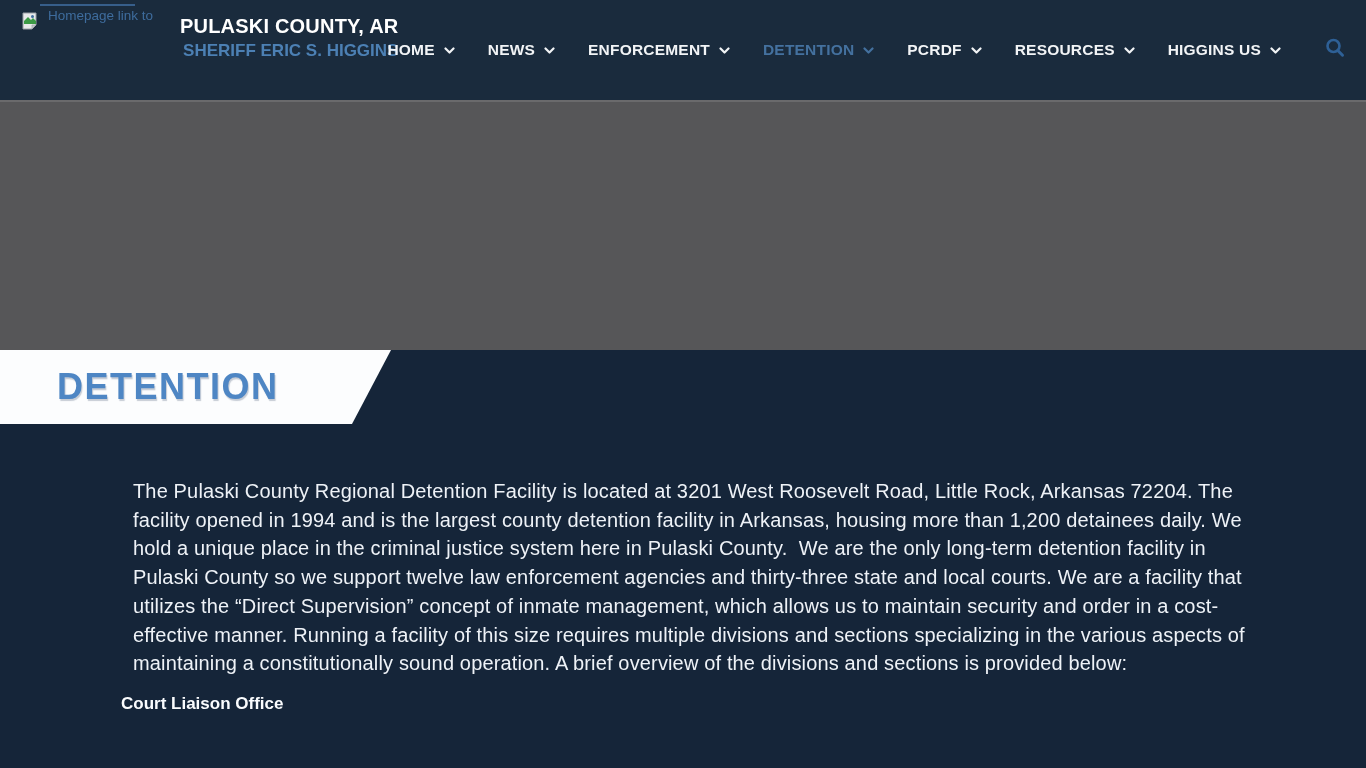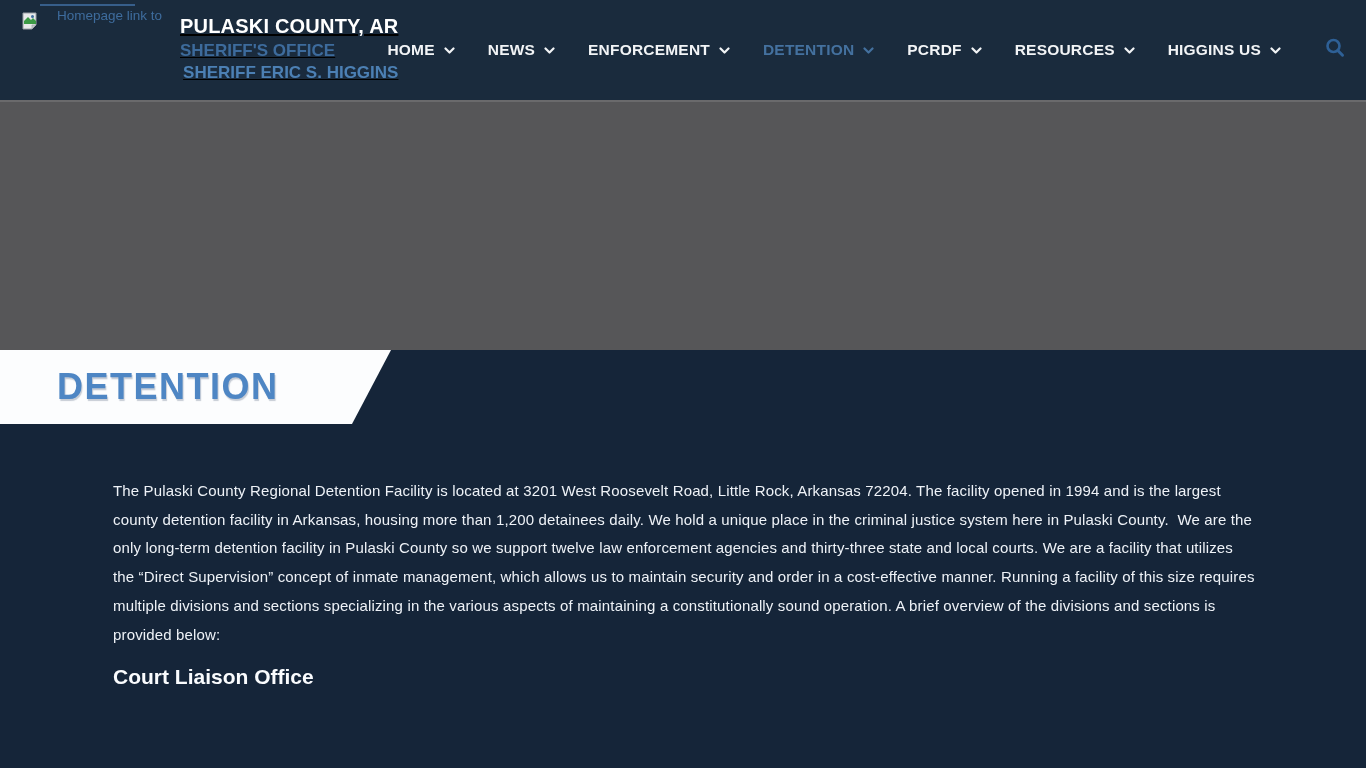--- a/index.html
+++ b/index.html
@@ -15,21 +15,21 @@
     width: 1366px;
     height: 100px;
     background: #1a2b3d;
   }
   .logo {
     position: absolute;
     left: 22px;
     top: 4px;
     display: flex;
     align-items: flex-start;
-    gap: 19px;
+    gap: 10px;
     cursor: pointer;
     max-width: 150px;
     overflow: hidden;
   }
   .logo .alt-underline {
     position: absolute;
     left: 18px;
     top: 0;
     width: 95px;
     height: 2px;
@@ -41,21 +41,20 @@
     font-size: 13.5px;
     padding-top: 4px;
     white-space: nowrap;
   }
   .broken-img-icon { margin-top: 8px; flex: 0 0 auto; }
 
   .brand {
     position: absolute;
     left: 180px;
     top: 15px;
-    text-decoration: underline;
   }
   .brand-title {
     color: #ffffff;
     font-size: 20px;
     font-weight: bold;
     letter-spacing: 0.2px;
     margin-bottom: 3px;
   }
   .brand-sub1 {
     color: #3d6b9c;
@@ -133,30 +132,31 @@
     text-shadow: 1px 2px 1px rgba(40,60,90,0.25);
   }
 
   
   .main {
     padding: 53px 110px 0 113px;
     color: #eef2f7;
   }
   .main .text-block { width: 1145px; }
   .para {
-    font-size: 15px;
+    font-size: 20px;
     line-height: 28.7px;
     letter-spacing: 0.15px;
     margin-bottom: 15px;
+    margin-left: 20px;
   }
   .section-heading {
-    font-size: 21px;
+    font-size: 17px;
     font-weight: bold;
     color: #fafcfe;
-    margin: 16px 0 15px 0;
+    margin: 16px 0 15px 8px;
   }
 </style>
 </head>
 <body>
 
 <div class="header">
 
   <div class="logo">
     <span class="alt-underline"></span>
     <span class="broken-img-icon">
@@ -165,21 +165,20 @@
         <path d="M2 9 l4 -4 l3 3 l2 -2 l3 3 v3 h-12 z" fill="#3c9a46"></path>
         <circle cx="10.5" cy="4.5" r="1.5" fill="#3f6e9e"></circle>
         <path d="M14 13 l-4 4 v-4 z" fill="#c2c5c9" stroke="#9aa0a6" stroke-width="0.7"></path>
       </svg>
     </span>
     <span class="logo-alt-text">Homepage link to</span>
   </div>
 
   <div class="brand">
     <div class="brand-title">PULASKI COUNTY, AR</div>
-    <div class="brand-sub1">SHERIFF'S OFFICE</div>
     <div class="brand-sub2">SHERIFF ERIC S. HIGGINS</div>
   </div>
 
   <div class="nav">
 
     <div class="nav-item">
       <span>HOME</span>
       <span class="chev">
         <svg width="11" height="8" viewBox="0 0 11 8">
             <polyline points="1.5,1.5 5.5,5.5 9.5,1.5" fill="none" stroke="currentColor" stroke-width="2.2" stroke-linecap="round" stroke-linejoin="round"></polyline>

